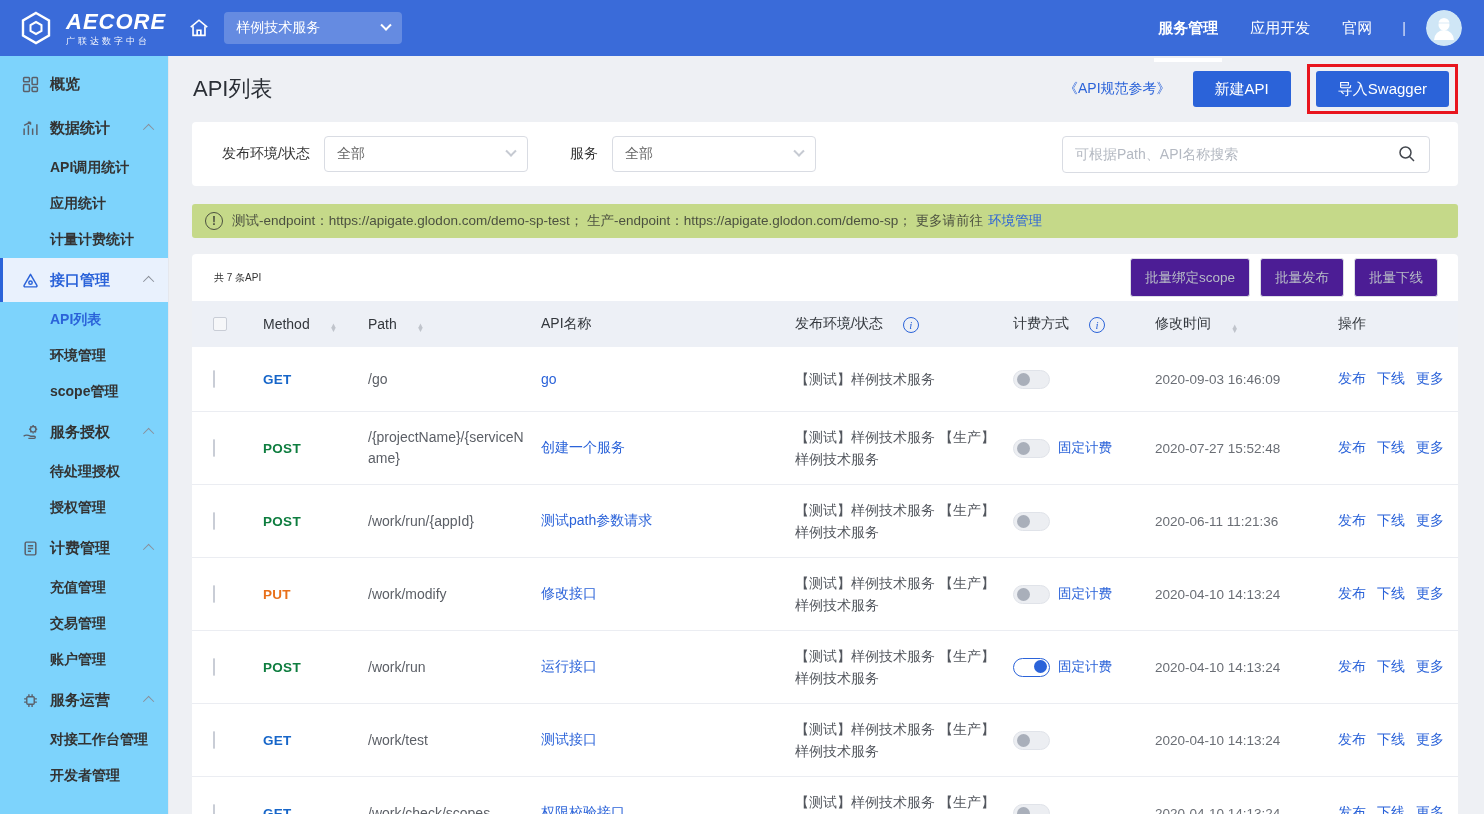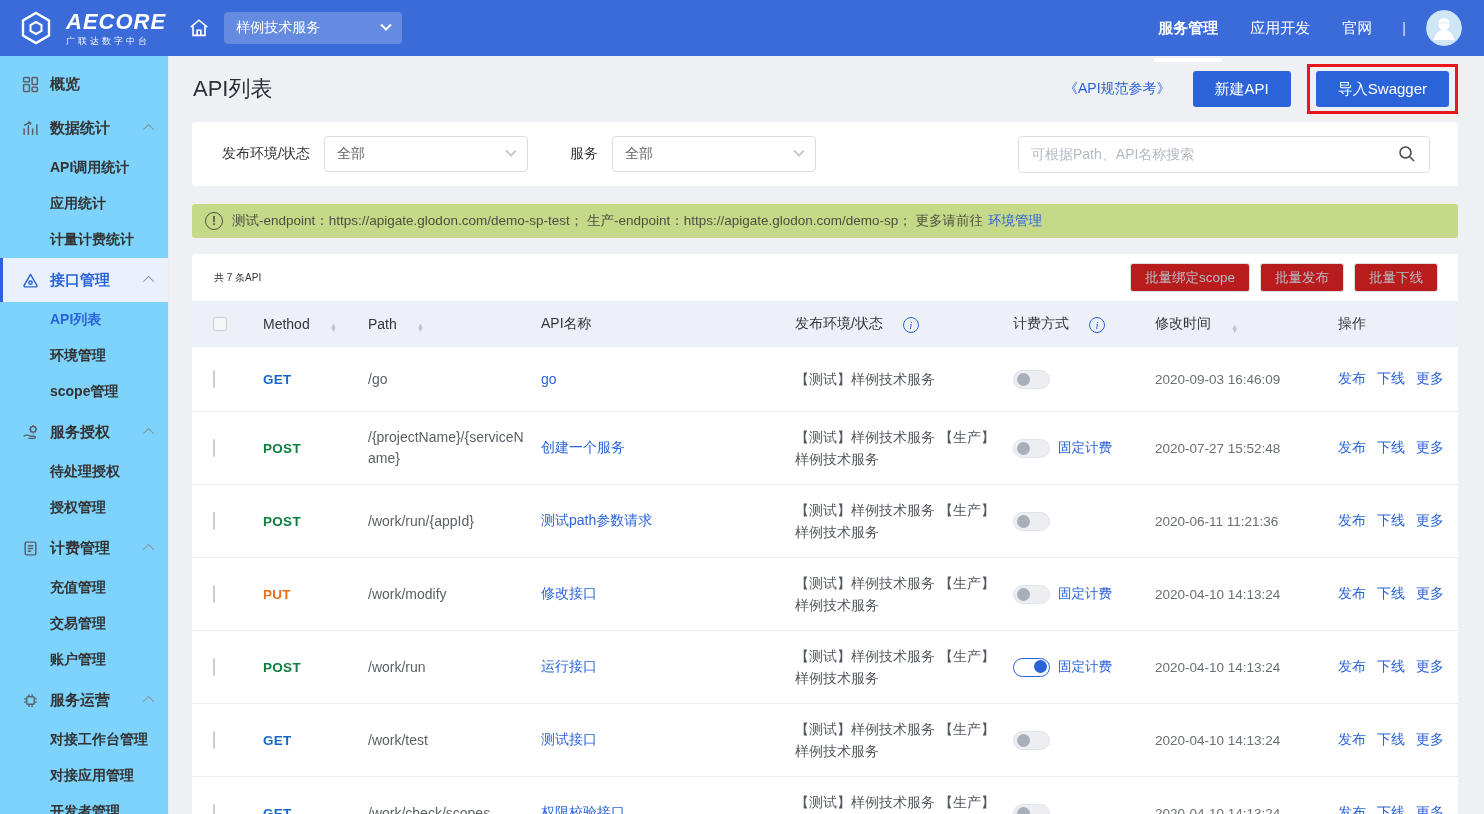--- a/index.html
+++ b/index.html
@@ -50,34 +50,34 @@
 
   
   .card { background:#fff; border-radius:4px; margin:0 26px 0 23px; }
 
   .filter-card { height:64px; display:flex; align-items:center; padding:0 28px 0 30px; }
   .f-label { font-size:14px; color:#333; margin-right:14px; white-space:nowrap; }
   .select { width:204px; height:36px; border:1px solid #d9dce3; border-radius:4px; display:flex; align-items:center;
             justify-content:space-between; padding:0 12px; font-size:14px; color:#666; cursor:pointer; background:#fff; }
   .select .chev { color:#c6cad2; }
   .gap40 { width:42px; }
-  .searchbox { margin-left:auto; width:412px; height:37px; border:1px solid #d9dce3; border-radius:4px; display:flex; align-items:center; padding:0 12px; background:#fff; }
+  .searchbox { margin-left:auto; width:368px; height:37px; border:1px solid #d9dce3; border-radius:4px; display:flex; align-items:center; padding:0 12px; background:#fff; }
   .searchbox input { flex:1; border:none; outline:none; font-size:14px; color:#333; font-family:inherit; background:transparent; }
   .searchbox input::placeholder { color:#b4b9c2; }
 
   .notice { margin:18px 26px 0 23px; height:34px; background:#c5d989; border-radius:3px; display:flex; align-items:center; padding:0 13px; font-size:13.5px; color:#4c5140; }
   .notice .bang { width:18px; height:18px; border:1.5px solid #4c5140; border-radius:50%; display:flex; align-items:center; justify-content:center;
                   font-size:12px; font-weight:bold; margin-right:9px; flex:none; }
   .notice a { color:#2b63d9; text-decoration:none; cursor:pointer; margin-left:5px; }
 
   .table-card { margin-top:16px; height:600px; }
   .toolbar { height:47px; display:flex; align-items:center; padding:0 20px 0 22px; }
   .count { font-size:10px; color:#333; }
   .toolbar-btns { margin-left:auto; display:flex; gap:10px; }
-  .btn-ghost { height:29px; padding:0 14px; background:#b91c1c; border:1px solid #dcdfe6; border-radius:3px; font-size:13.5px; color:#b7bcc6; cursor:pointer; }
+  .btn-ghost { height:39px; padding:0 14px; background:#4c1d95; border:1px solid #dcdfe6; border-radius:3px; font-size:13.5px; color:#b7bcc6; cursor:pointer; }
 
   .trow { display:grid; grid-template-columns:71px 105px 173px 254px 218px 142px 183px 1fr; align-items:center; }
   .trow.head { background:#edf0f6; height:46px; font-size:14px; color:#33373d; }
   .trow.head .cell { display:flex; align-items:flex-end; gap:20px; }
   .cell { padding-right:14px; font-size:14px; }
   .cell.cb { padding-left:21px; }
   .checkbox { width:14px; height:14px; border:1px solid #c9cdd6; border-radius:2px; background:#f6f7f9; cursor:pointer; }
   .sorter { display:flex; flex-direction:column; line-height:0.55; font-size:7.5px; color:#c0c4cc; cursor:pointer; }
   .info-i { width:16px; height:16px; border:1px solid #2b63d9; color:#2b63d9; border-radius:50%; font-size:11px; display:inline-flex;
             align-items:center; justify-content:center; font-style:italic; font-family:"Liberation Serif",serif; cursor:pointer; flex:none; }
@@ -252,23 +252,20 @@
           <path d="M6.5 4.5 V2 M9.5 4.5 V2 M6.5 14 V11.5 M9.5 14 V11.5 M4.5 6.5 H2 M4.5 9.5 H2 M14 6.5 H11.5 M14 9.5 H11.5"></path>
         </svg>
       </span>
       <span class="slabel">服务运营</span>
       <span class="chev up"></span>
     </div>
     <div class="ssub">
         <span>对接工作台管理</span>
       </div>
     <div class="ssub">
-        <span>对接应用管理</span>
-      </div>
-    <div class="ssub">
         <span>开发者管理</span>
       </div>
   </div>
 
   <div class="main">
 
     <div class="pagehead">
       <span class="page-title">API列表</span>
       <div class="pagehead-right">
         <span class="spec-link">《API规范参考》</span>

